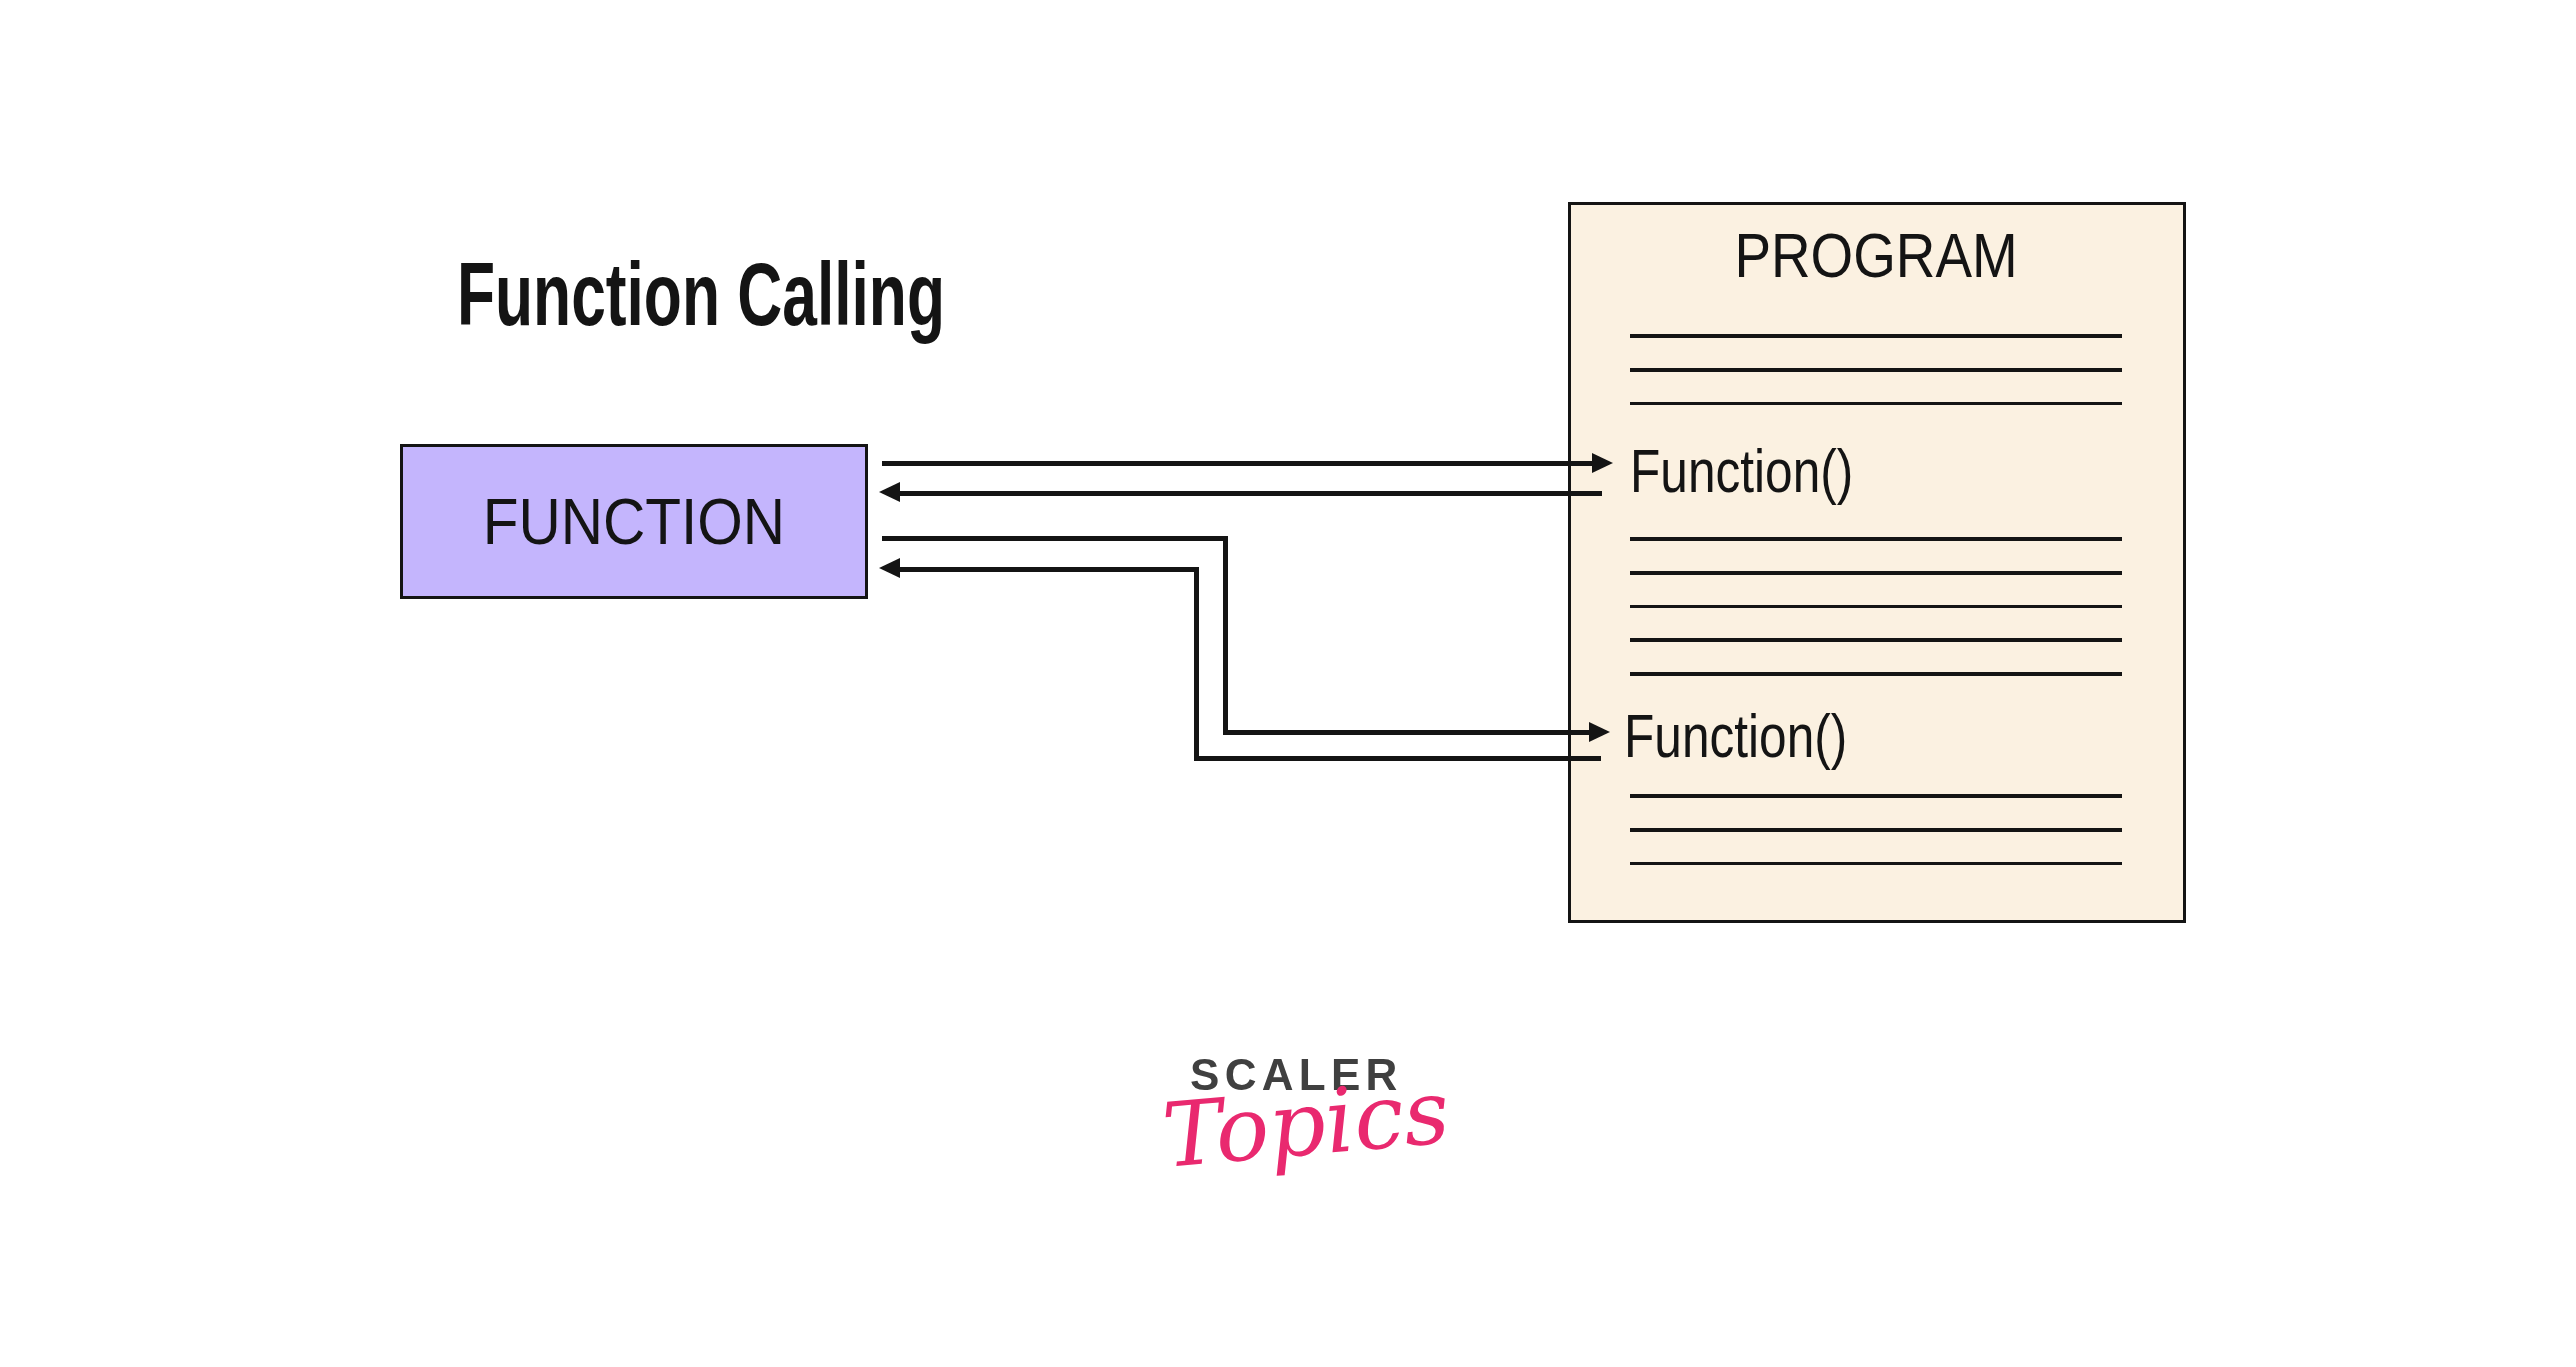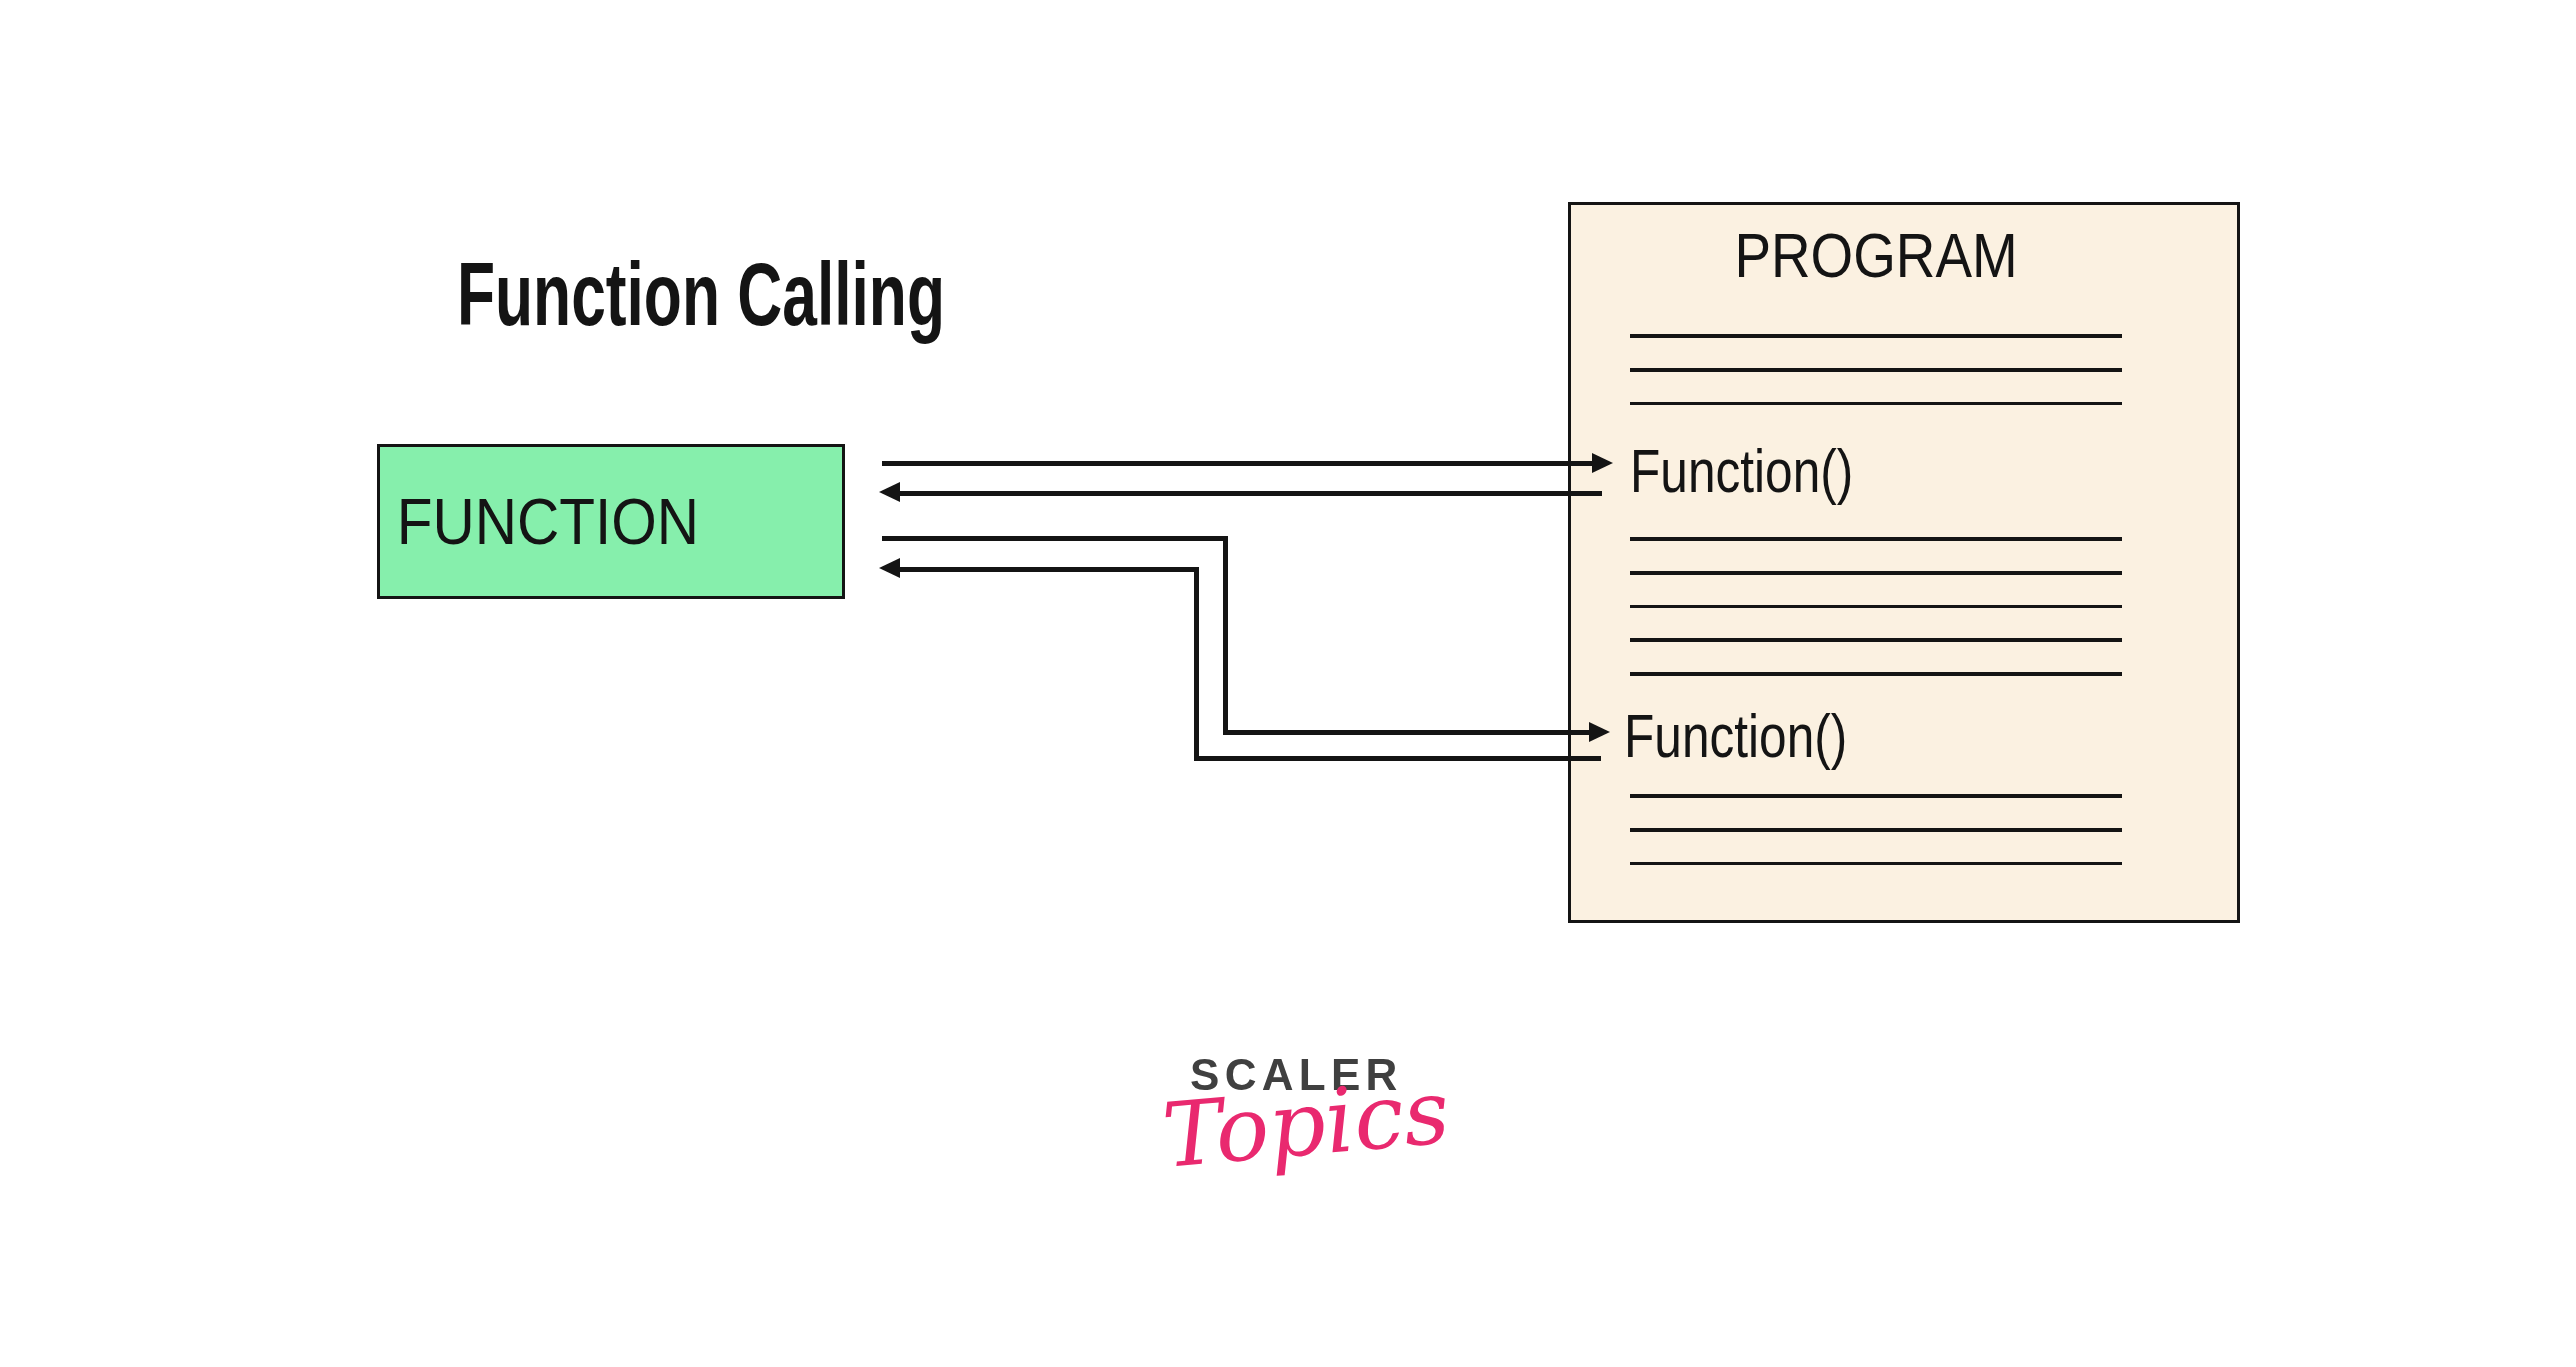--- a/index.html
+++ b/index.html
@@ -15,32 +15,32 @@
   #title{
     left:457px;top:250px;
     font-size:89px;font-weight:bold;line-height:1;
     white-space:nowrap;
     transform:scaleX(0.70);transform-origin:left top;
     color:#141414;
   }
 
   
   #function-box{
-    left:377px;top:444px;width:468px;height:155px;
-    box-sizing:border-box;border:3.8px solid #141414;background:#86efac;
-    display:flex;align-items:center;
+    left:400px;top:444px;width:468px;height:155px;
+    box-sizing:border-box;border:3.8px solid #141414;background:#c4b5fd;
+    display:flex;align-items:center;justify-content:center;
   }
   #function-box .label{
     font-size:65px;line-height:1;white-space:nowrap;
     transform:scaleX(0.90);transform-origin:center;
   }
 
   
   #program-box{
-    left:1568px;top:202px;width:672px;height:721px;
+    left:1568px;top:202px;width:618px;height:721px;
     box-sizing:border-box;border:3.8px solid #141414;background:#fbf1e1;
   }
   #program-heading{
     left:0;top:19px;width:610px;text-align:center;
     font-size:63px;line-height:1;white-space:nowrap;
     transform:scaleX(0.87);transform-origin:center top;
   }
   .lines-group{left:59px;width:492px;}
   #lines-top{top:129px;}
   #lines-middle{top:332px;}

